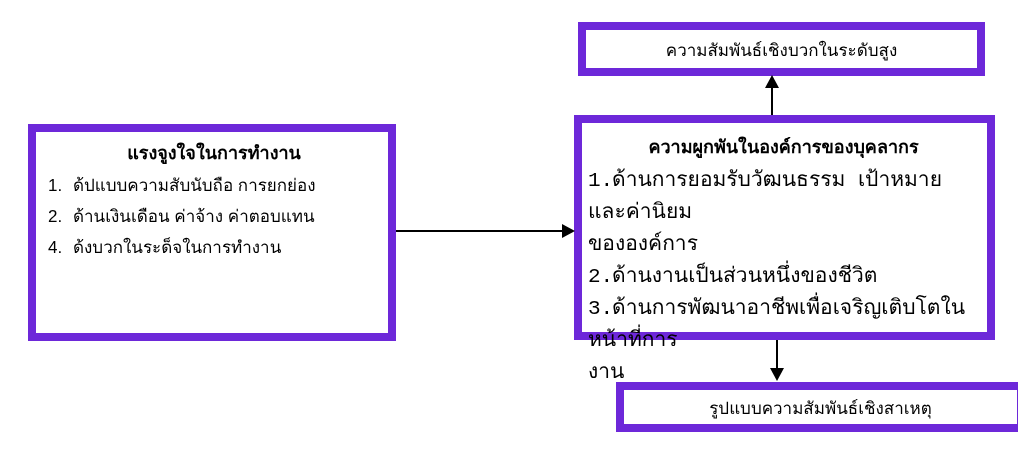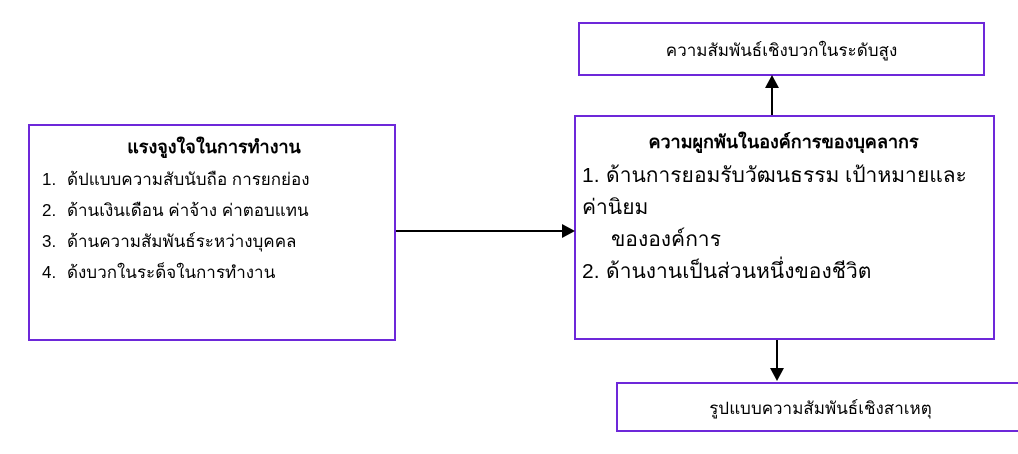--- a/index.html
+++ b/index.html
@@ -12,47 +12,47 @@
     width: 1018px;
     height: 454px;
     background: #ffffff;
     font-family: "Liberation Sans", sans-serif;
     color: #000000;
     overflow: hidden;
   }
   .box {
     position: absolute;
     box-sizing: border-box;
-    border: 2px solid #6d28d9;
+    border: 8px solid #6d28d9;
     background: #ffffff;
   }
   .label-box {
     display: flex;
     align-items: center;
     justify-content: center;
     font-size: 17px;
     text-align: center;
   }
   #box-top    { left: 578px; top: 22px;  width: 407px; height: 54px; }
   #box-left   { left: 28px;  top: 124px; width: 368px; height: 217px; padding: 8px 8px 8px 12px; }
-  #box-right  { left: 574px; top: 115px; width: 421px; height: 225px; padding: 12px 8px 0 6px; }
+  #box-right  { left: 574px; top: 115px; width: 421px; height: 225px; padding: 12px 8px 0 6px; font-family: Liberation Mono, monospace; }
   #box-bottom { left: 588px; top: 382px; width: 409px; height: 50px; margin-left: 28px; }
 
   .box-title {
     text-align: center;
     font-weight: bold;
     font-size: 18px;
     line-height: 26px;
   }
   .item-list { margin-top: 4px; }
   #box-left  .item { font-size: 17px; line-height: 31px; white-space: nowrap; }
   #box-right .item { font-size: 21px; line-height: 32px; }
   .item-number { display: inline-block; width: 25px; }
   #box-right .item-number { width: 24px; }
-  .item-continuation { margin-left: 29px; }
+  .item-continuation { }
 
   .arrow-line-h {
     position: absolute;
     height: 2px;
     background: #000000;
   }
   .arrow-line-v {
     position: absolute;
     width: 2px;
     background: #000000;
@@ -96,37 +96,38 @@
   <div class="box" id="box-left">
     <div class="box-title">แรงจูงใจในการทำงาน</div>
     <div class="item-list">
       <div class="item">
         <span class="item-number">1.</span><span>ด้ปแบบความสับนับถือ การยกย่อง</span>
       </div>
       <div class="item">
         <span class="item-number">2.</span><span>ด้านเงินเดือน ค่าจ้าง ค่าตอบแทน</span>
       </div>
       <div class="item">
-        <span class="item-number">3.</span><span>ด้านความสัมพันธ์ระหว่างบุคคล</span>
-      </div>
-      <div class="item">
         <span class="item-number">4.</span><span>ด้งบวกในระด็จในการทำงาน</span>
       </div>
     </div>
   </div>
 
   <div class="box" id="box-right">
     <div class="box-title">ความผูกพันในองค์การของบุคลากร</div>
     <div class="item-list">
       <div class="item">
         <span class="item-number">1.</span><span>ด้านการยอมรับวัฒนธรรม เป้าหมายและค่านิยม</span>
         <div class="item-continuation">ขององค์การ</div>
       </div>
       <div class="item">
         <span class="item-number">2.</span><span>ด้านงานเป็นส่วนหนึ่งของชีวิต</span>
+      </div>
+      <div class="item">
+        <span class="item-number">3.</span><span>ด้านการพัฒนาอาชีพเพื่อเจริญเติบโตในหน้าที่การ</span>
+        <div class="item-continuation">งาน</div>
       </div>
     </div>
   </div>
 
   <div class="box label-box" id="box-bottom">
     <span>รูปแบบความสัมพันธ์เชิงสาเหตุ</span>
   </div>
 
   <div class="arrow-line-h" id="arrow-h-line"></div>
   <div class="arrowhead arrowhead-right" id="arrow-h-head"></div>

